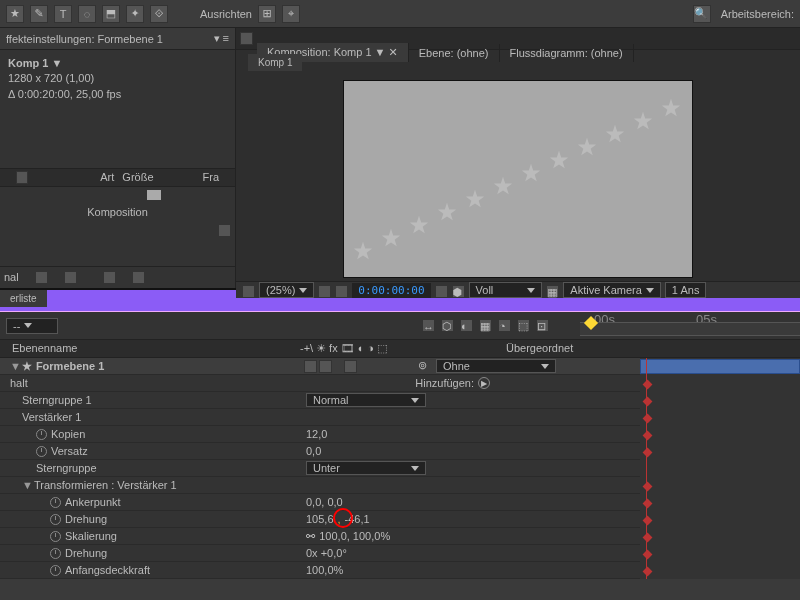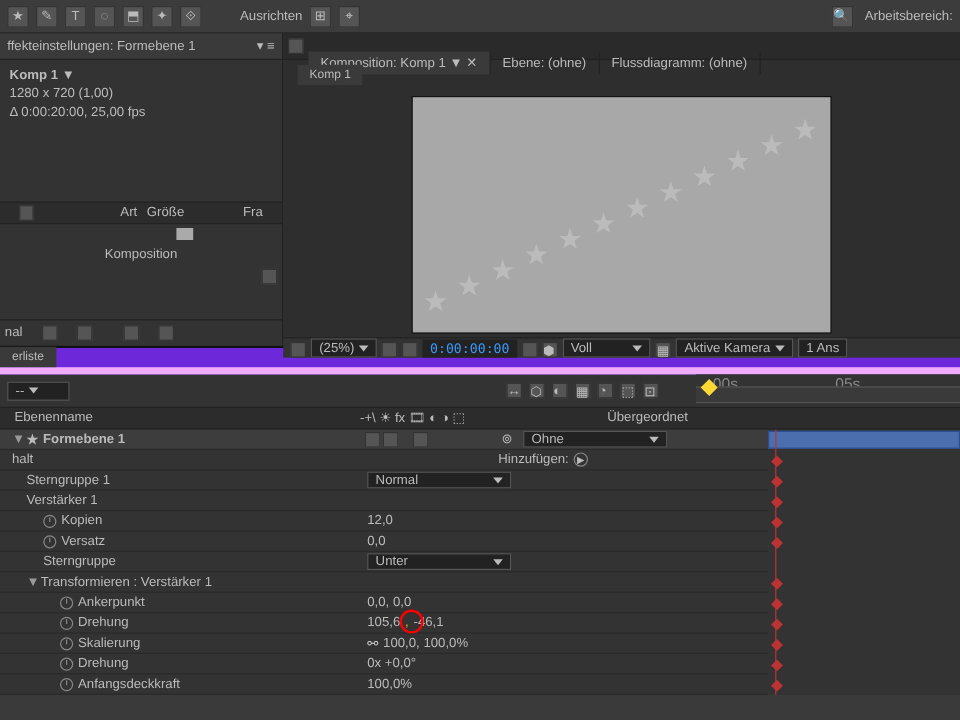--- a/index.html
+++ b/index.html
@@ -24,21 +24,21 @@
   .vt.active { background: #3a3a3a; }
   .subtab { padding: 3px 10px; background: #3a3a3a; display:inline-block; margin:4px 0 0 12px; font-size:10px;}
   .viewport { flex: 1; display: flex; align-items: center; justify-content: center; background:#2e2e2e; padding: 10px 20px 4px 20px;}
   .canvas { width: 348px; height: 196px; background: #a8a8a8; box-shadow: 0 0 0 1px #111; position: relative; }
   .star { position: absolute; width: 22px; height: 22px; color: #f40c0c; }
   .star svg { width: 100%; height: 100%; display:block; }
   .viewer-footer { height: 24px; background: #333; border-top: 1px solid #222; display: flex; align-items: flex-end; gap: 4px; padding: 0 6px; font-size: 10px; }
   .vf-sel { background: #222; border: 1px solid #555; padding: 1px 6px; display:inline-flex; align-items:center; gap:4px;}
   .vf-timecode { background: #222; padding: 1px 6px; color: #3a99fc; font-family: monospace; }
   .timeline { border-top: 2px solid #111; background: #333; }
-  .tl-tabs { height: 22px; background: #6d28d9; border-bottom: 6px solid #f0abfc; display:flex; align-items:flex-end;}
+  .tl-tabs { height: 22px; background: #8b5cf6; border-bottom: 1px solid #f0abfc; display:flex; align-items:flex-start;}
   .tl-tab { padding:3px 10px; background:#3a3a3a; font-size:10px;}
   .tl-header-row { display: flex; align-items: center; height: 28px; border-bottom: 1px solid #222; }
   .tl-left { width: 300px; display: flex; align-items: center; padding-left: 6px; gap: 6px; }
   .tl-mid-icons { flex:0 0 118px; display:flex; align-items:center; gap:3px; padding-left:4px;}
   .tl-icons-cluster { flex:1; display:flex; align-items:center; gap:6px; padding-left:4px;}
   .ruler-area { width: 220px; height: 100%; position: relative; background: #333; }
   .ruler { position:absolute; top:10px; left:0; right:0; height:14px; background:#3a3a3a; border-top:1px solid #555; border-bottom:1px solid #555;}
   .cti-head { position:absolute; top:6px; left:6px; width:10px; height:10px; background:#fdd835; transform:rotate(45deg); z-index:3;}
   .ruler-lbl { position:absolute; top:0; font-size:13px; color:#888;}
   .tl-col-head { display: flex; height: 18px; background: #2c2c2c; border-bottom: 1px solid #222; font-size: 9px; color: #999; }

